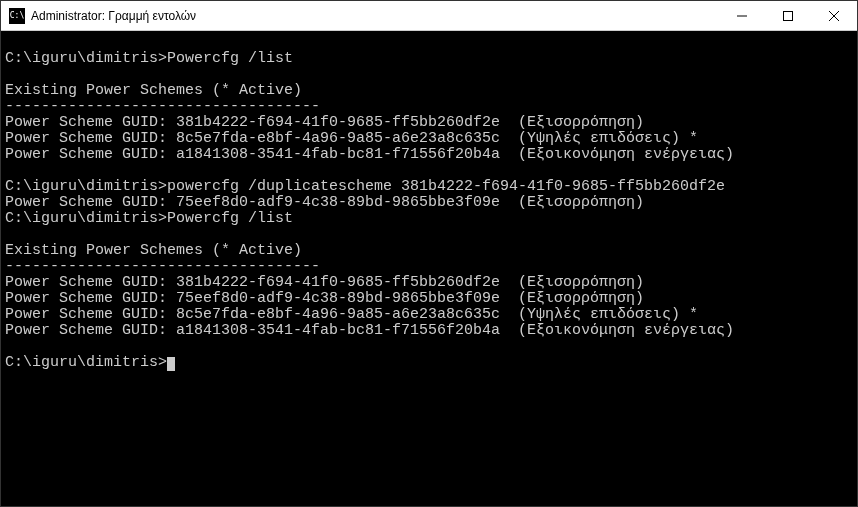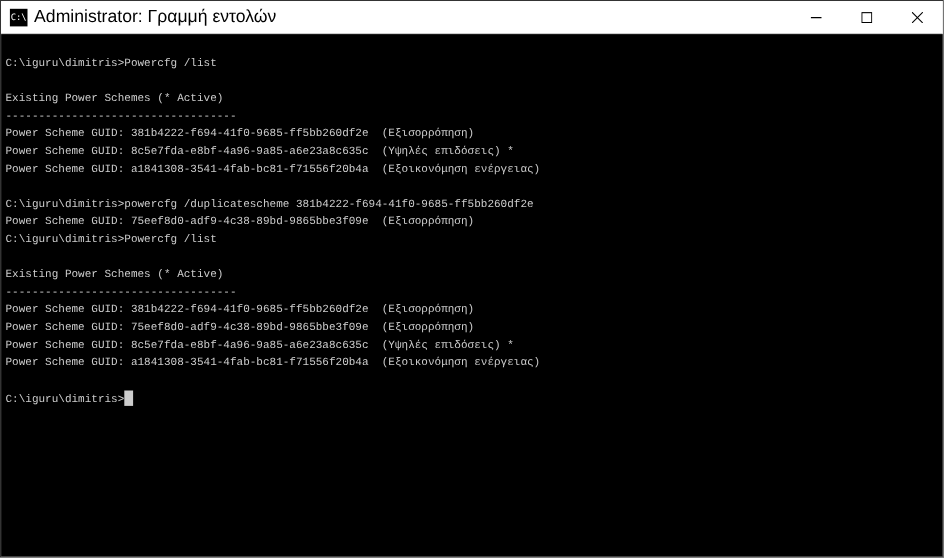--- a/index.html
+++ b/index.html
@@ -36,21 +36,21 @@
       margin-right: 6px;
       background: #000;
       display: inline-flex;
       align-items: center;
       justify-content: center;
       font-size: 8px;
       color: #fff;
       font-family: monospace;
     }
     .titlebar-text {
-      font-size: 16px;
+      font-size: 12px;
       color: #000;
       flex: 1;
     }
     .titlebar-controls {
       display: flex;
       height: 100%;
     }
     .titlebar-btn {
       width: 46px;
       height: 100%;
@@ -59,21 +59,21 @@
       justify-content: center;
       font-size: 14px;
       color: #000;
       cursor: pointer;
     }
     .terminal {
       flex: 1;
       background: #000;
       color: #ccc;
       font-family: 'Consolas', 'Courier New', monospace;
-      font-size: 10px;
+      font-size: 15px;
       line-height: 16px;
       padding: 4px 4px;
       overflow: hidden;
       white-space: pre;
     }
     .terminal-line {
       white-space: pre;
     }
     .cursor {
       display: inline-block;

